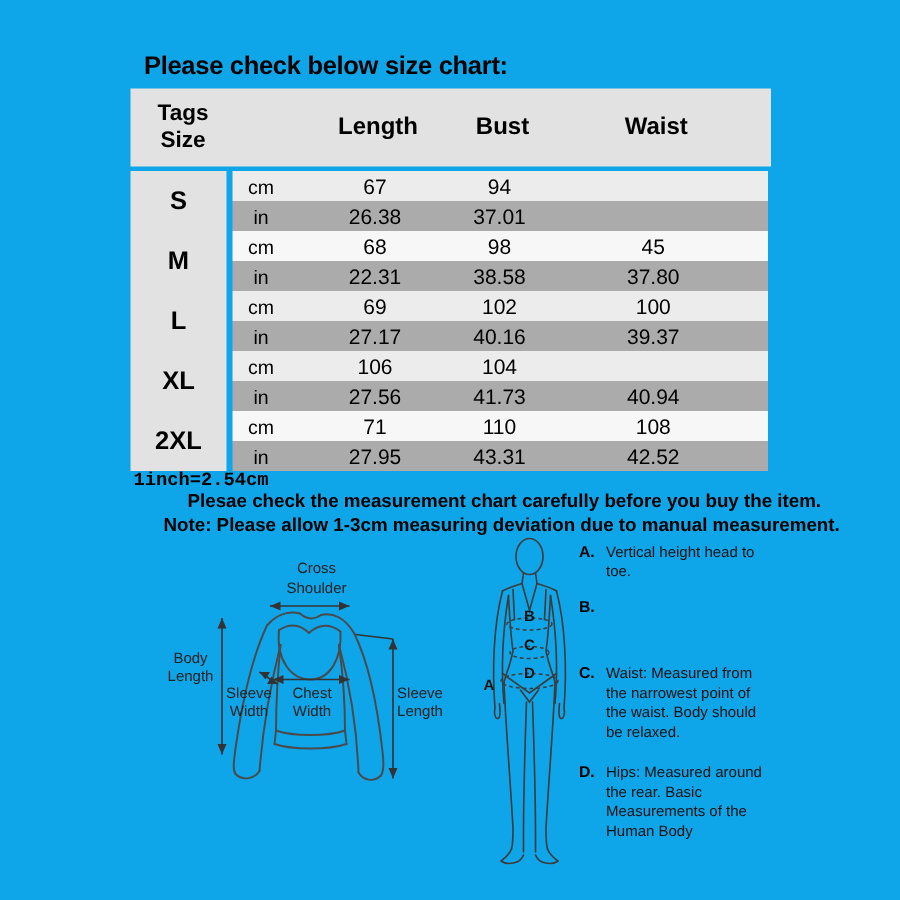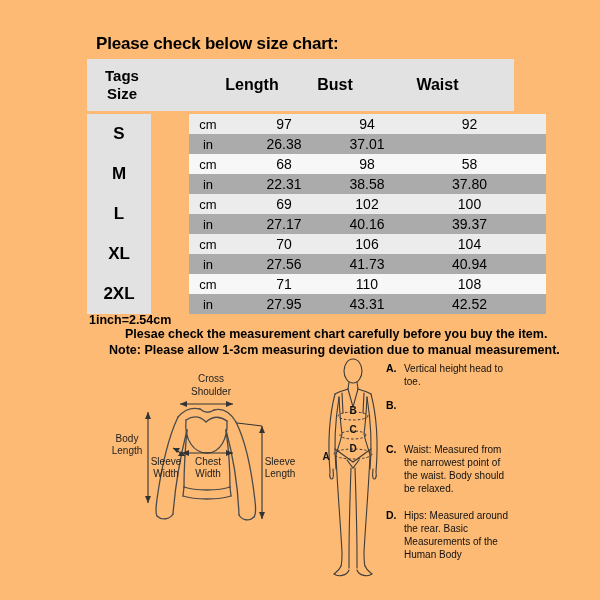--- a/index.html
+++ b/index.html
@@ -1,40 +1,40 @@
 <!DOCTYPE html>
 <html><head>
 <meta charset="utf-8">
 <style>
   html,body{margin:0;padding:0;background:#fff;}
-  #canvas{position:relative;width:600px;height:600px;background:#fdba74;overflow:hidden;
+  #canvas{position:relative;width:600px;height:600px;background:#0ea5e9;overflow:hidden;
           font-family:"Liberation Sans",sans-serif;color:#000;}
   .title{position:absolute;left:96px;top:34px;font-size:17px;font-weight:bold;letter-spacing:-.2px;}
 
   
   .stable{position:absolute;left:87px;top:59px;width:427px;}
   .thead{height:52px;background:#e2e2e2;display:grid;
          grid-template-columns:70px 38px 114px 52px 153px;align-items:center;}
   .th{font-weight:bold;font-size:16px;text-align:center;}
   .th-size{font-size:15px;line-height:1.2;}
   .tbody{position:relative;margin-top:3px;height:200px;}
   .size-bg{position:absolute;left:0;top:0;width:64px;height:200px;background:#e2e2e2;}
   .size-label{position:absolute;left:0;width:64px;height:40px;line-height:40px;
               text-align:center;font-weight:bold;font-size:17px;}
-  .rows{margin-left:102px;width:357px;}
+  .rows{margin-left:68px;width:357px;}
   .rw{height:20px;display:grid;grid-template-columns:38px 114px 52px 153px;
       align-items:center;text-align:center;font-size:14px;}
   .rw .unit{font-size:13px;}
   .c-light{background:#ececec;}
   .c-white{background:#f7f7f7;}
   .c-dark{background:#ababab;}
 
   
   .note{position:absolute;left:89px;font-weight:bold;font-size:12.5px;white-space:nowrap;}
-  .note-conv{top:313px;}
+  .note-conv{top:313px;font-family:Liberation Mono, monospace;}
   .note-1{top:343px;padding-left:20px;}
   .note-2{top:327px;margin-left:36px;}
 
   
   .shirt-svg{position:absolute;left:100px;top:366px;}
   .figure-svg{position:absolute;left:316px;top:357px;}
   svg text{font-family:"Liberation Sans",sans-serif;}
   .sk{fill:none;stroke:#4a4a4a;stroke-width:1.3;stroke-linecap:round;}
   .ar{fill:none;stroke:#333;stroke-width:1.1;}
   .ah{fill:#333;stroke:none;}
@@ -72,34 +72,33 @@
       <div class="size-bg"></div>
       <div class="size-label" style="top:0">S</div>
       <div class="size-label" style="top:40px">M</div>
       <div class="size-label" style="top:80px">L</div>
       <div class="size-label" style="top:120px">XL</div>
       <div class="size-label" style="top:160px">2XL</div>
 
       <div class="rows">
         <div class="rw c-light">
           <div class="unit">cm</div>
-          <div>97</div>
+          <div>67</div>
           <div>94</div>
-          <div>92</div>
         </div>
         <div class="rw c-dark">
           <div class="unit">in</div>
           <div>26.38</div>
           <div>37.01</div>
         </div>
         <div class="rw c-white">
           <div class="unit">cm</div>
           <div>68</div>
           <div>98</div>
-          <div>58</div>
+          <div>45</div>
         </div>
         <div class="rw c-dark">
           <div class="unit">in</div>
           <div>22.31</div>
           <div>38.58</div>
           <div>37.80</div>
         </div>
         <div class="rw c-light">
           <div class="unit">cm</div>
           <div>69</div>
@@ -107,21 +106,20 @@
           <div>100</div>
         </div>
         <div class="rw c-dark">
           <div class="unit">in</div>
           <div>27.17</div>
           <div>40.16</div>
           <div>39.37</div>
         </div>
         <div class="rw c-light">
           <div class="unit">cm</div>
-          <div>70</div>
           <div>106</div>
           <div>104</div>
         </div>
         <div class="rw c-dark">
           <div class="unit">in</div>
           <div>27.56</div>
           <div>41.73</div>
           <div>40.94</div>
         </div>
         <div class="rw c-white">

